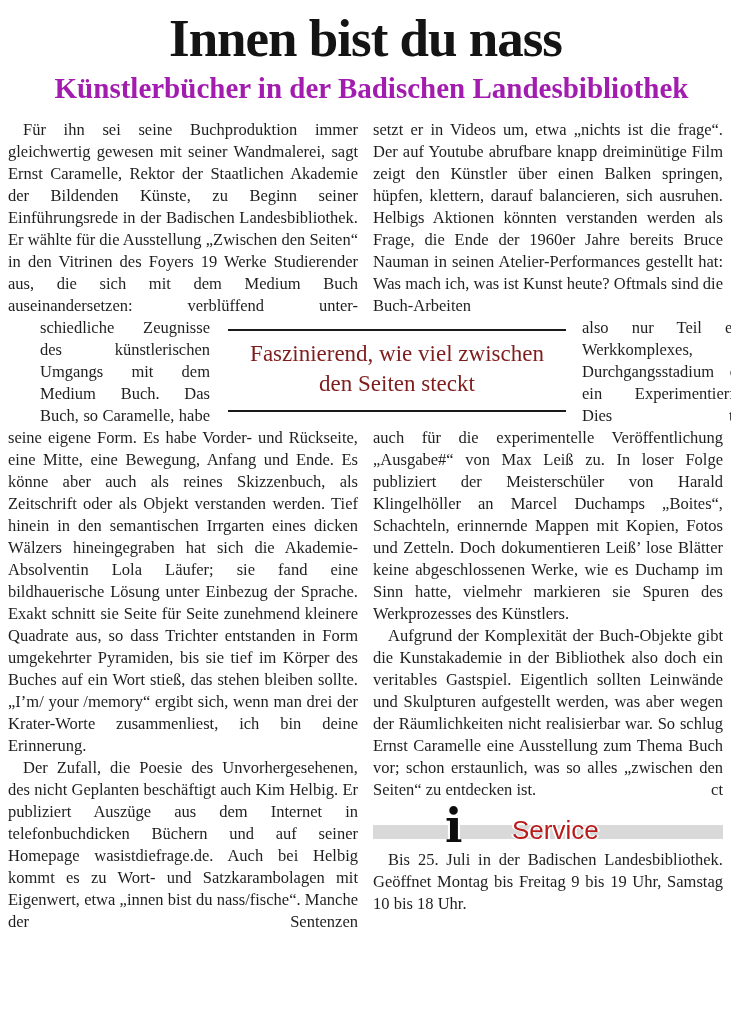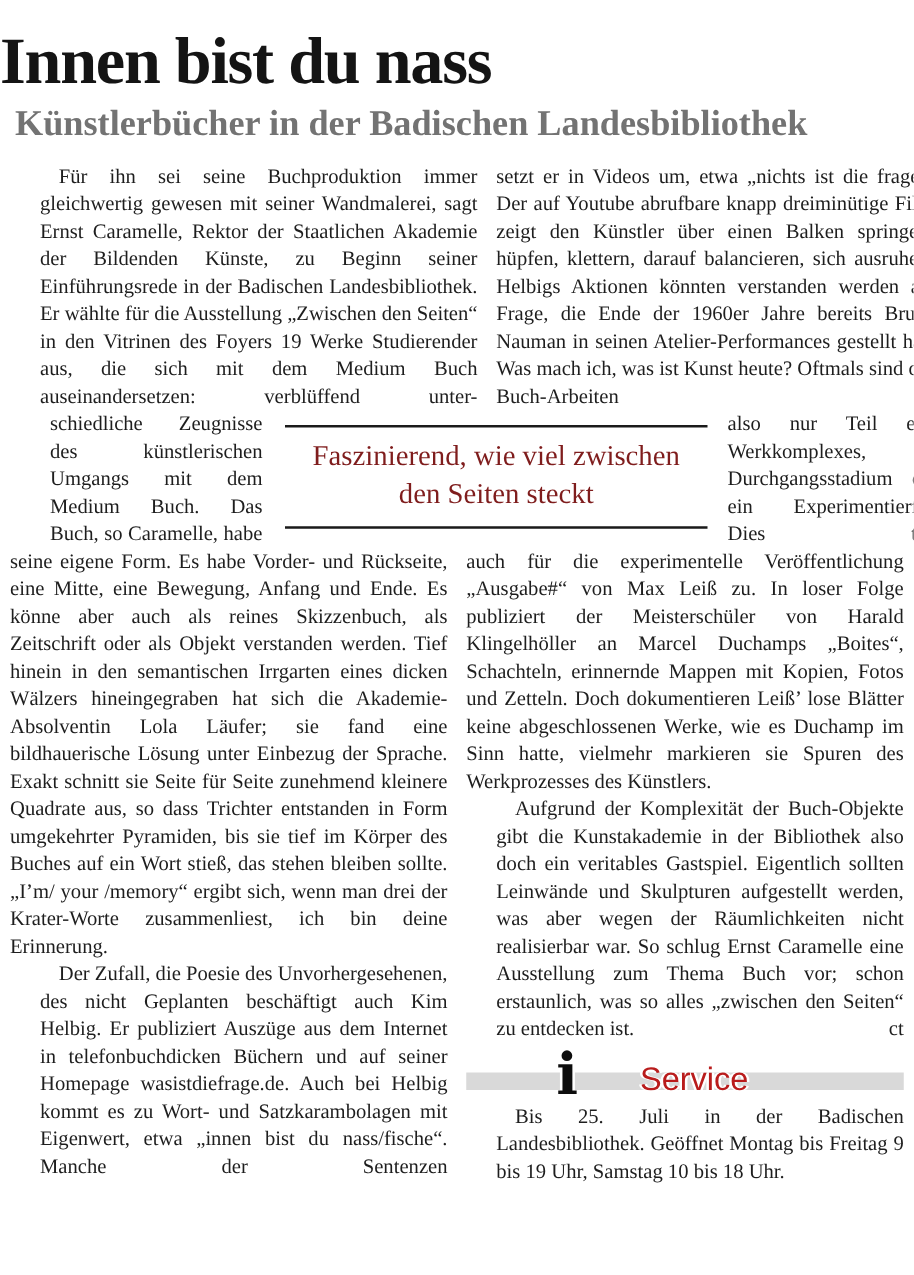--- a/index.html
+++ b/index.html
@@ -6,53 +6,53 @@
   .page {
     position: relative;
     width: 731px;
     height: 1020px;
     overflow: hidden;
     background: #ffffff;
     color: #1e1e1e;
     font-family: "Liberation Serif", "DejaVu Serif", serif;
   }
   
-  header { text-align: left; padding-top: 20px; }
+  header { text-align: center; padding-top: 9px; }
   .headline {
     margin: 0;
     font-size: 53px;
     line-height: 58px;
     font-weight: 600;
     letter-spacing: -1px;
     color: #141414;
   }
   .subheadline {
     margin: 5px 0 0 12px;
     font-size: 29px;
     line-height: 33px;
     font-weight: 600;
     letter-spacing: 0;
-    color: #737373;
+    color: #a21caf;
   }
   
   .band { display: flex; padding: 0 8px; box-sizing: border-box; width: 731px; }
   .band-a { margin-top: 14px; }
   .col { width: 350px; flex: 0 0 350px; }
   .col + .col { margin-left: 15px; }
   p, .para {
     margin: 0;
     font-size: 16.5px;
     line-height: 22px;
     text-align: justify;
     hyphens: auto;
     -webkit-hyphens: auto;
     overflow-wrap: break-word;
   }
   .just-last { text-align-last: justify; }
-  .indent { text-indent: 15px; margin-left: 24px; }
+  .indent { text-indent: 15px; }
   
   .band-b { min-height: 110px; }
   .nl { width: 170px; flex: 0 0 170px; margin-left: 32px; }
   .quote-box {
     width: 338px;
     flex: 0 0 338px;
     margin-left: 18px;
     align-self: flex-start;
     margin-top: 12px;
     border-top: 2px solid #1a1a1a;

